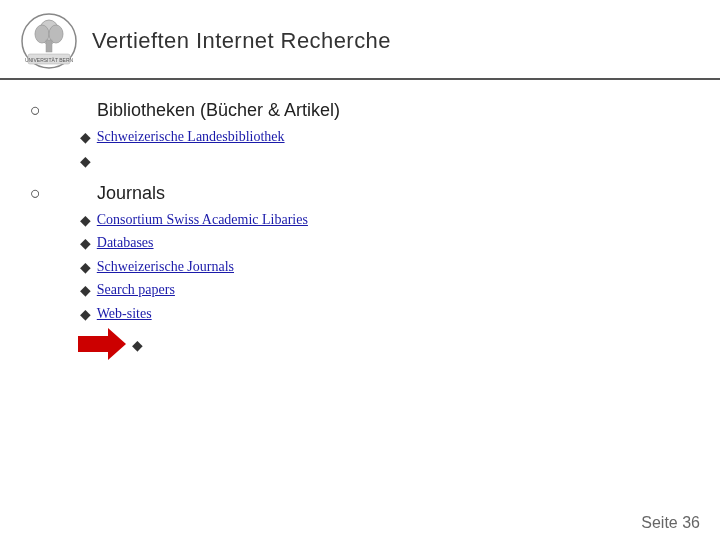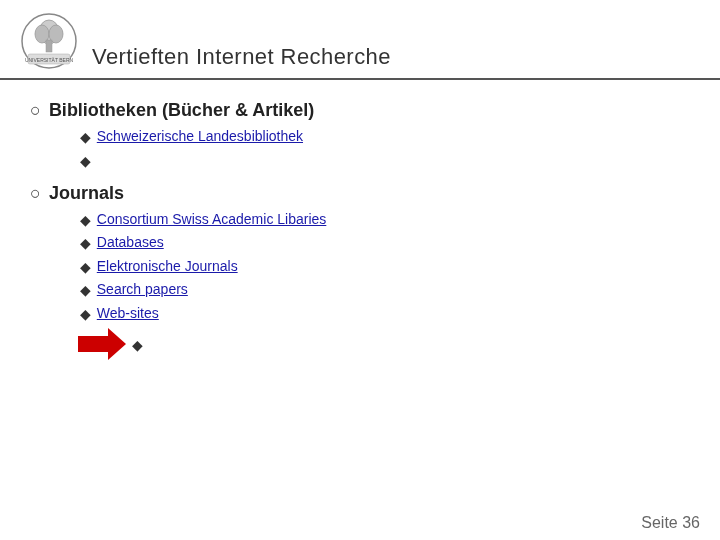--- a/index.html
+++ b/index.html
@@ -19,21 +19,21 @@
       width: 720px;
       height: 540px;
       background: #ffffff;
       position: relative;
       padding: 0;
     }
 
     
     .header {
       display: flex;
-      align-items: flex-end;
+      align-items: center;
       padding: 12px 12px 8px 20px;
       border-bottom: 2px solid #555;
       gap: 14px;
     }
 
     .logo-circle {
       width: 58px;
       height: 58px;
       flex-shrink: 0;
     }
@@ -64,22 +64,23 @@
 
     .section-bullet {
       font-size: 18px;
       color: #444;
       cursor: pointer;
       user-select: none;
     }
 
     .section-title {
       font-size: 18px;
-      font-weight: bold;
+      font-weight: normal;
       color: #222;
+      margin-left: 48px;
     }
 
     
     .sub-items {
       padding-left: 50px;
     }
 
     .sub-item {
       display: flex;
       align-items: flex-start;
@@ -92,20 +93,21 @@
       font-size: 14px;
       margin-top: 2px;
       flex-shrink: 0;
     }
 
     .sub-item a {
       color: #1a1aaa;
       text-decoration: underline;
       font-size: 14px;
       line-height: 1.4;
+      font-family: Liberation Serif, serif;
     }
 
     
     .arrow-row {
       display: flex;
       align-items: center;
       gap: 6px;
       margin-bottom: 4px;
       padding-left: 0;
     }
@@ -178,21 +180,21 @@
           <a href="#">Consortium Swiss Academic Libaries</a>
         </div>
 
         <div class="sub-item">
           <span class="diamond-bullet">◆</span>
           <a href="#">Databases</a>
         </div>
 
         <div class="sub-item">
           <span class="diamond-bullet">◆</span>
-          <a href="#">Elektronische Journals</a>
+          <a href="#">Schweizerische Journals</a>
         </div>
 
         <div class="sub-item">
           <span class="diamond-bullet">◆</span>
           <a href="#">Search papers</a>
         </div>
 
         <div class="sub-item">
           <span class="diamond-bullet">◆</span>
           <a href="#">Web-sites</a>

